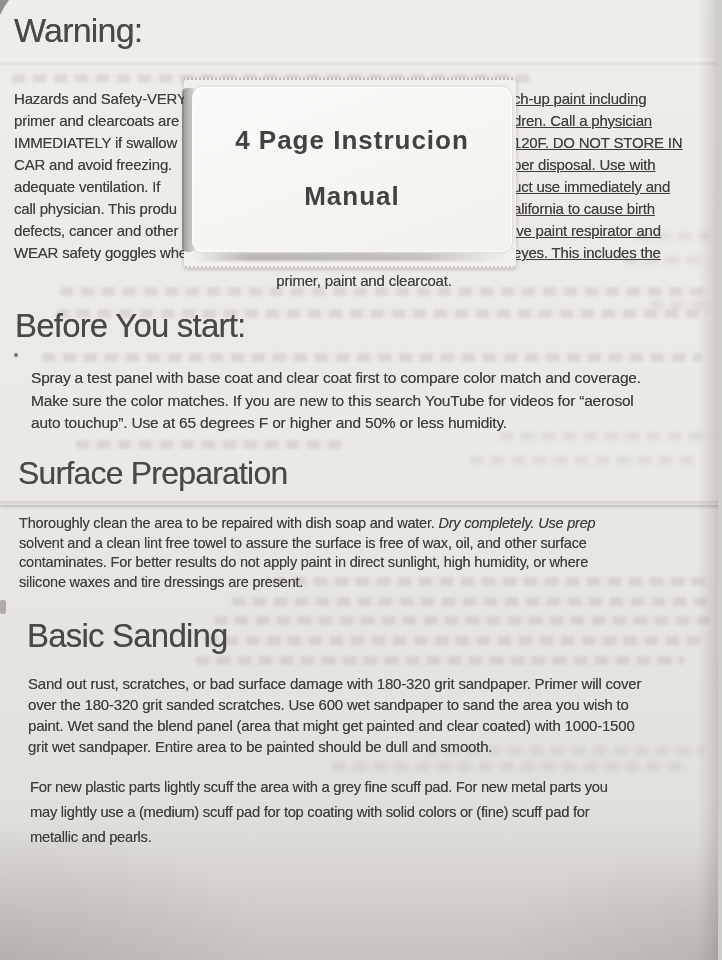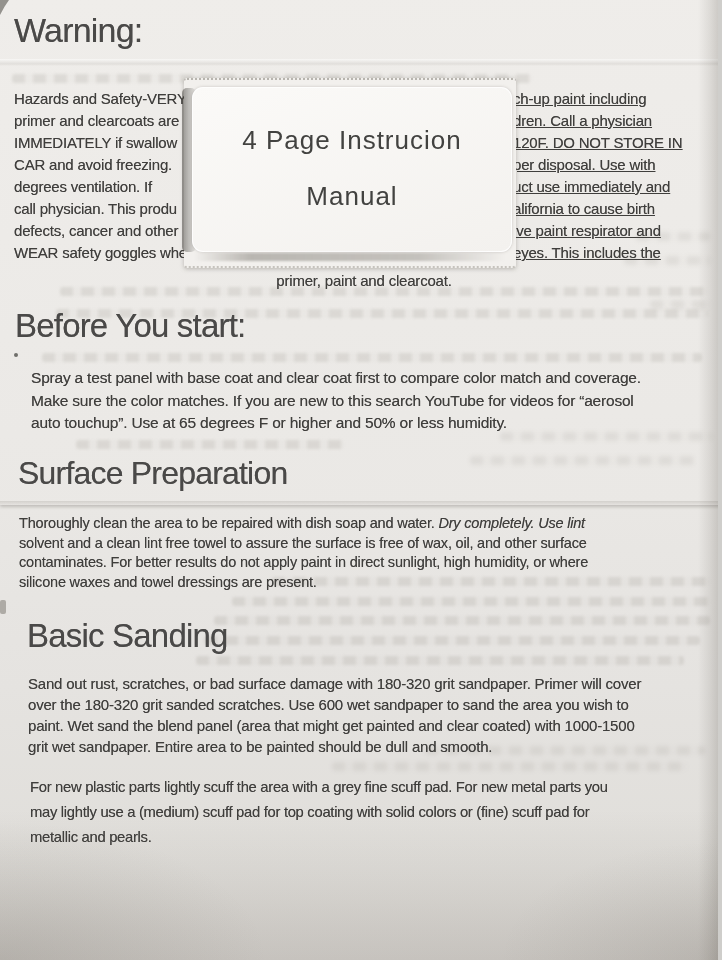--- a/index.html
+++ b/index.html
@@ -55,21 +55,21 @@
     border-top:2px dotted #b7b4ae;border-bottom:2px dotted #c6c3bd;
     box-shadow:0 1px 4px rgba(85,80,73,.35);}
   .curl-shadow{position:absolute;left:182px;top:88px;width:14px;height:164px;
     background:linear-gradient(to right,rgba(72,70,65,.55),rgba(72,70,65,.05));
     border-radius:5px;filter:blur(.6px);}
   .label{position:absolute;left:192px;top:87px;width:320px;height:165px;
     background:linear-gradient(160deg,#fbfaf8,#f3f1ee);
     border:1px solid rgba(255,255,255,.85);border-radius:11px;
     box-shadow:0 0 3px rgba(115,110,102,.35);
     text-align:center;padding-top:37px;box-sizing:border-box;}
-  .label .l1,.label .l2{font-weight:400;font-size:26px;letter-spacing:1px;color:#424240;}
+  .label .l1,.label .l2{font-weight:700;font-size:26px;letter-spacing:1px;color:#424240;}
   .label .l1{margin-bottom:25px;}
   .smudge{position:absolute;left:194px;top:253px;width:312px;height:8px;filter:blur(1px);
     background:linear-gradient(to right,rgba(108,104,96,0),rgba(108,104,96,.42) 18%,rgba(108,104,96,.34) 72%,rgba(108,104,96,0));}
 
   
   .artifacts{position:absolute;inset:0;z-index:6;pointer-events:none;}
   .corner-mark{position:absolute;left:0;top:0;width:9px;height:15px;background:#75736d;
     clip-path:polygon(0 0,100% 0,50% 45%,0 100%);opacity:.75;}
   .edge-speck{position:absolute;left:0;top:600px;width:6px;height:14px;border-radius:2px;
     background:rgba(118,114,106,.5);}
@@ -125,21 +125,21 @@
     </div>
     <div class="wrow">
       <span>IMMEDIATELY if swallow</span>
       <span class="wr">120F. DO NOT STORE IN</span>
     </div>
     <div class="wrow">
       <span>CAR and avoid freezing.</span>
       <span class="wr">per disposal. Use with</span>
     </div>
     <div class="wrow">
-      <span>degrees ventilation. If</span>
+      <span>adequate ventilation. If</span>
       <span class="wr">uct use immediately and</span>
     </div>
     <div class="wrow">
       <span>call physician. This produ</span>
       <span class="wr">alifornia to cause birth</span>
     </div>
     <div class="wrow">
       <span>defects, cancer and other</span>
       <span class="wr">ive paint respirator and</span>
     </div>
@@ -153,24 +153,24 @@
   <div class="txt h" id="before-h">Before You start:</div>
   <div class="dot"></div>
   <div class="txt" id="before-para">
     <div class="pline">Spray a test panel with base coat and clear coat first to compare color match and coverage.</div>
     <div class="pline">Make sure the color matches.  If you are new to this search YouTube for videos for “aerosol</div>
     <div class="pline">auto touchup”.  Use at 65 degrees F or higher and 50% or less humidity.</div>
   </div>
 
   <div class="txt h" id="surface-h">Surface Preparation</div>
   <div class="txt" id="surface-para">
-    <div class="pline"><span>Thoroughly clean the area to be repaired with dish soap and water.  </span><span class="it">Dry completely. Use lint</span></div>
+    <div class="pline"><span>Thoroughly clean the area to be repaired with dish soap and water.  </span><span class="it">Dry completely. Use prep</span></div>
     <div class="pline">solvent and a clean lint free towel to assure the surface is free of wax, oil, and other surface</div>
     <div class="pline">contaminates. For better results do not apply paint in direct sunlight, high humidity, or where</div>
-    <div class="pline">silicone waxes and towel dressings are present.</div>
+    <div class="pline">silicone waxes and tire dressings are present.</div>
   </div>
 
   <div class="txt h" id="basic-h">Basic Sanding</div>
   <div class="txt" id="basic-para1">
     <div class="pline">Sand out rust, scratches, or bad surface damage with 180-320 grit sandpaper. Primer will cover</div>
     <div class="pline">over the 180-320 grit sanded scratches. Use 600 wet sandpaper to sand the area you wish to</div>
     <div class="pline">paint. Wet sand the blend panel (area that might get painted and clear coated) with 1000-1500</div>
     <div class="pline">grit wet sandpaper. Entire area to be painted should be dull and smooth.</div>
   </div>
   <div class="txt" id="basic-para2">

